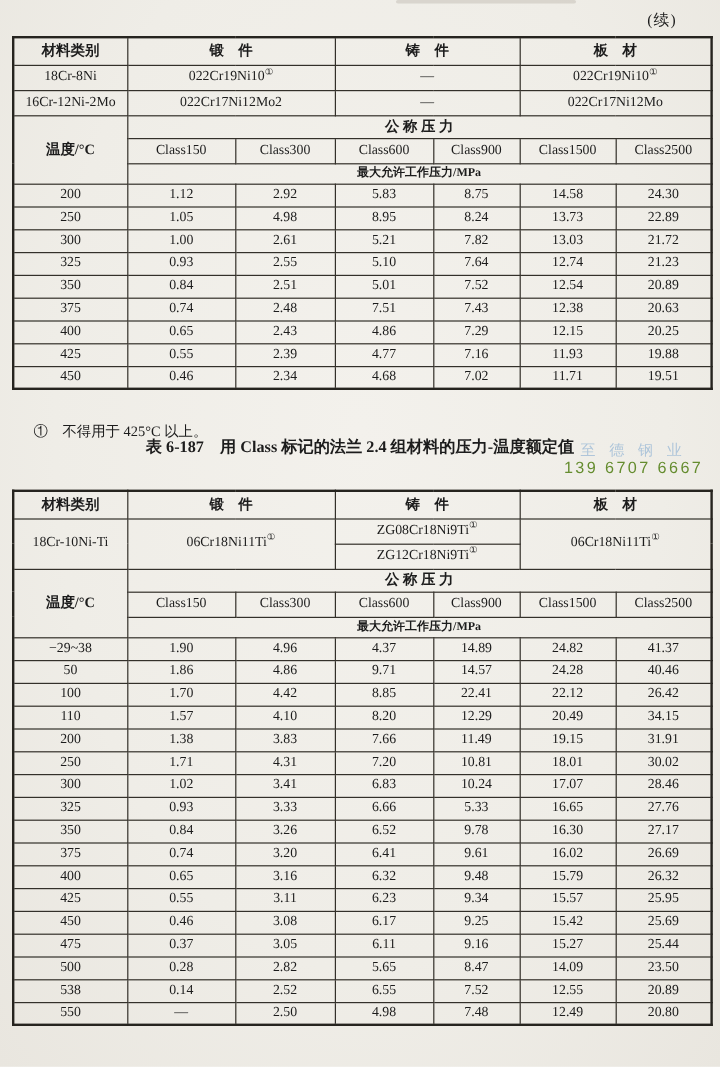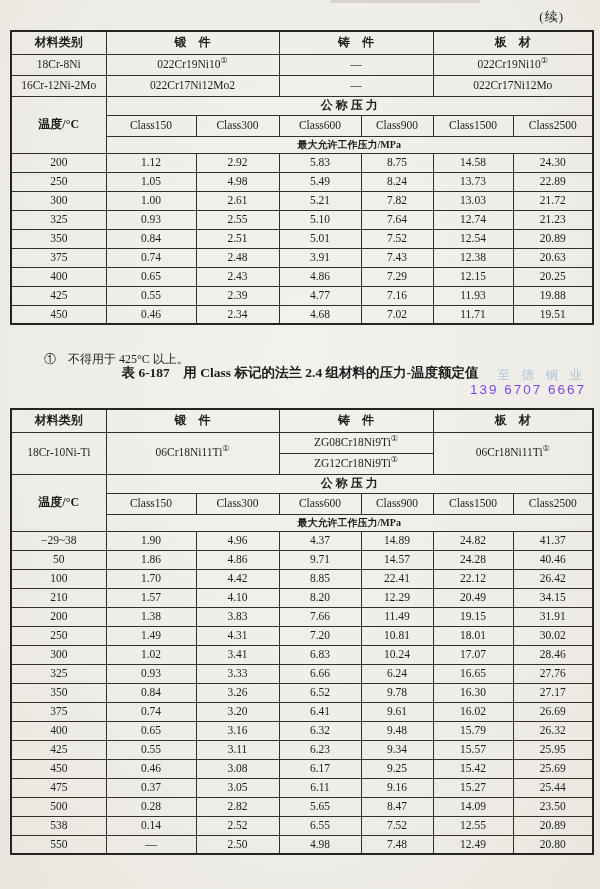--- a/index.html
+++ b/index.html
@@ -37,30 +37,29 @@
   .tbl td.hd { font-weight: bold; font-size: 12px; }
   .tbl td.hd-row1 { height: 23px; }
   .tbl td.mat { height: 21px; font-size: 11.5px; }
   .tbl td.np { height: 19px; }
   .tbl td.cls { height: 21px; margin-left: 35px; }
   .tbl td.unit { height: 17px; font-size: 10px; }
   sup.circ { font-size: 8px; line-height: 0; vertical-align: super; }
   .footnote {
     position: absolute; top: 351px; left: 28px;
     font-size: 12px;
-    margin-left: 16px;
   }
   .watermark {
     position: absolute; top: 368px; right: 14px;
-    text-align: right; line-height: 1.15;
+    text-align: center; line-height: 1.15;
     font-family: "Liberation Sans", "DejaVu Sans", sans-serif;
     opacity: 0.85;
   }
   .watermark .wm-company { color: #a4bfd8; font-size: 12.5px; letter-spacing: 4px; }
-  .watermark .wm-phone   { color: #6d28d9; font-size: 13.5px; letter-spacing: 2px; }
+  .watermark .wm-phone   { color: #4d7c0f; font-size: 13.5px; letter-spacing: 2px; }
   .table2-title {
     position: absolute; top: 364px; left: 0; width: 100%;
     text-align: center; font-weight: bold; font-size: 13.5px;
   }
 </style>
 </head>
 <body>
 
 <div class="scan-artifact-top"></div>
 
@@ -118,21 +117,21 @@
         <td>2.92</td>
         <td>5.83</td>
         <td>8.75</td>
         <td>14.58</td>
         <td>24.30</td>
       </tr>
       <tr>
         <td>250</td>
         <td>1.05</td>
         <td>4.98</td>
-        <td>5.49</td>
+        <td>8.95</td>
         <td>8.24</td>
         <td>13.73</td>
         <td>22.89</td>
       </tr>
       <tr>
         <td>300</td>
         <td>1.00</td>
         <td>2.61</td>
         <td>5.21</td>
         <td>7.82</td>
@@ -154,21 +153,21 @@
         <td>2.51</td>
         <td>5.01</td>
         <td>7.52</td>
         <td>12.54</td>
         <td>20.89</td>
       </tr>
       <tr>
         <td>375</td>
         <td>0.74</td>
         <td>2.48</td>
-        <td>3.91</td>
+        <td>7.51</td>
         <td>7.43</td>
         <td>12.38</td>
         <td>20.63</td>
       </tr>
       <tr>
         <td>400</td>
         <td>0.65</td>
         <td>2.43</td>
         <td>4.86</td>
         <td>7.29</td>
@@ -269,61 +268,61 @@
       <tr>
         <td>100</td>
         <td>1.70</td>
         <td>4.42</td>
         <td>8.85</td>
         <td>22.41</td>
         <td>22.12</td>
         <td>26.42</td>
       </tr>
       <tr>
-        <td>210</td>
+        <td>110</td>
         <td>1.57</td>
         <td>4.10</td>
         <td>8.20</td>
         <td>12.29</td>
         <td>20.49</td>
         <td>34.15</td>
       </tr>
       <tr>
         <td>200</td>
         <td>1.38</td>
         <td>3.83</td>
         <td>7.66</td>
         <td>11.49</td>
         <td>19.15</td>
         <td>31.91</td>
       </tr>
       <tr>
         <td>250</td>
-        <td>1.49</td>
+        <td>1.71</td>
         <td>4.31</td>
         <td>7.20</td>
         <td>10.81</td>
         <td>18.01</td>
         <td>30.02</td>
       </tr>
       <tr>
         <td>300</td>
         <td>1.02</td>
         <td>3.41</td>
         <td>6.83</td>
         <td>10.24</td>
         <td>17.07</td>
         <td>28.46</td>
       </tr>
       <tr>
         <td>325</td>
         <td>0.93</td>
         <td>3.33</td>
         <td>6.66</td>
-        <td>6.24</td>
+        <td>5.33</td>
         <td>16.65</td>
         <td>27.76</td>
       </tr>
       <tr>
         <td>350</td>
         <td>0.84</td>
         <td>3.26</td>
         <td>6.52</td>
         <td>9.78</td>
         <td>16.30</td>

